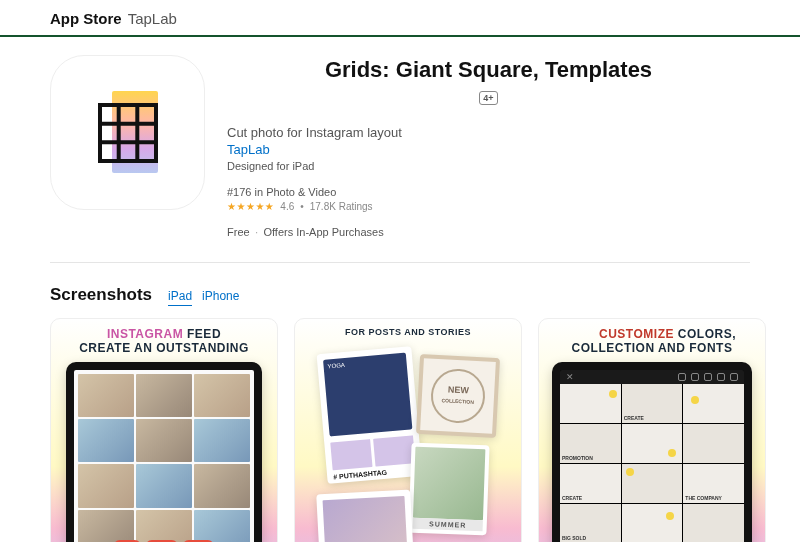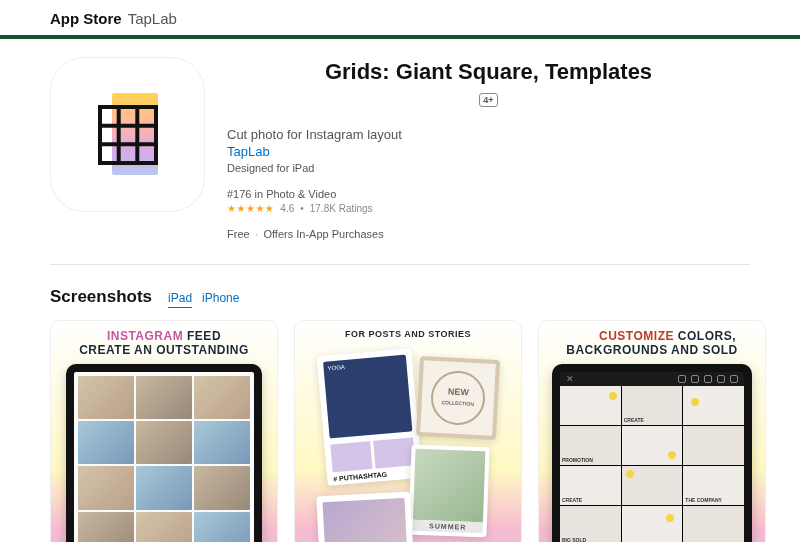--- a/index.html
+++ b/index.html
@@ -9,21 +9,21 @@
     color: #111;
     width: 800px;
     height: 542px;
     overflow: hidden;
   }
   .top-bar {
     display: flex;
     align-items: center;
     gap: 6px;
     padding: 10px 50px 8px 50px;
-    border-bottom: 4px solid #14532d;
+    border-bottom: 2px solid #14532d;
   }
   .brand {
     font-weight: 600;
     font-size: 15px;
   }
   .preview {
     font-weight: 400;
     color: #555;
     font-size: 15px;
   }
@@ -422,21 +422,21 @@
           </div>
           <div class="template-card tc4">
             <div class="tc4-img"></div>
           </div>
         </div>
       </div>
 
       <div class="screenshot ss3">
         <div class="ss-title">
           <div><span class="accent">CUSTOMIZE</span><span> COLORS,</span></div>
-          <div>BACKGROUNDS AND SOLD</div>
+          <div>COLLECTION AND FONTS</div>
         </div>
         <div class="tablet-frame">
           <div class="tablet-screen" style="background:#000;">
             <div class="toolbar">
               <span class="close-x">✕</span>
               <div class="toolbar-icons">
                 <div class="ticon"></div>
                 <div class="ticon"></div>
                 <div class="ticon"></div>
                 <div class="ticon"></div>

